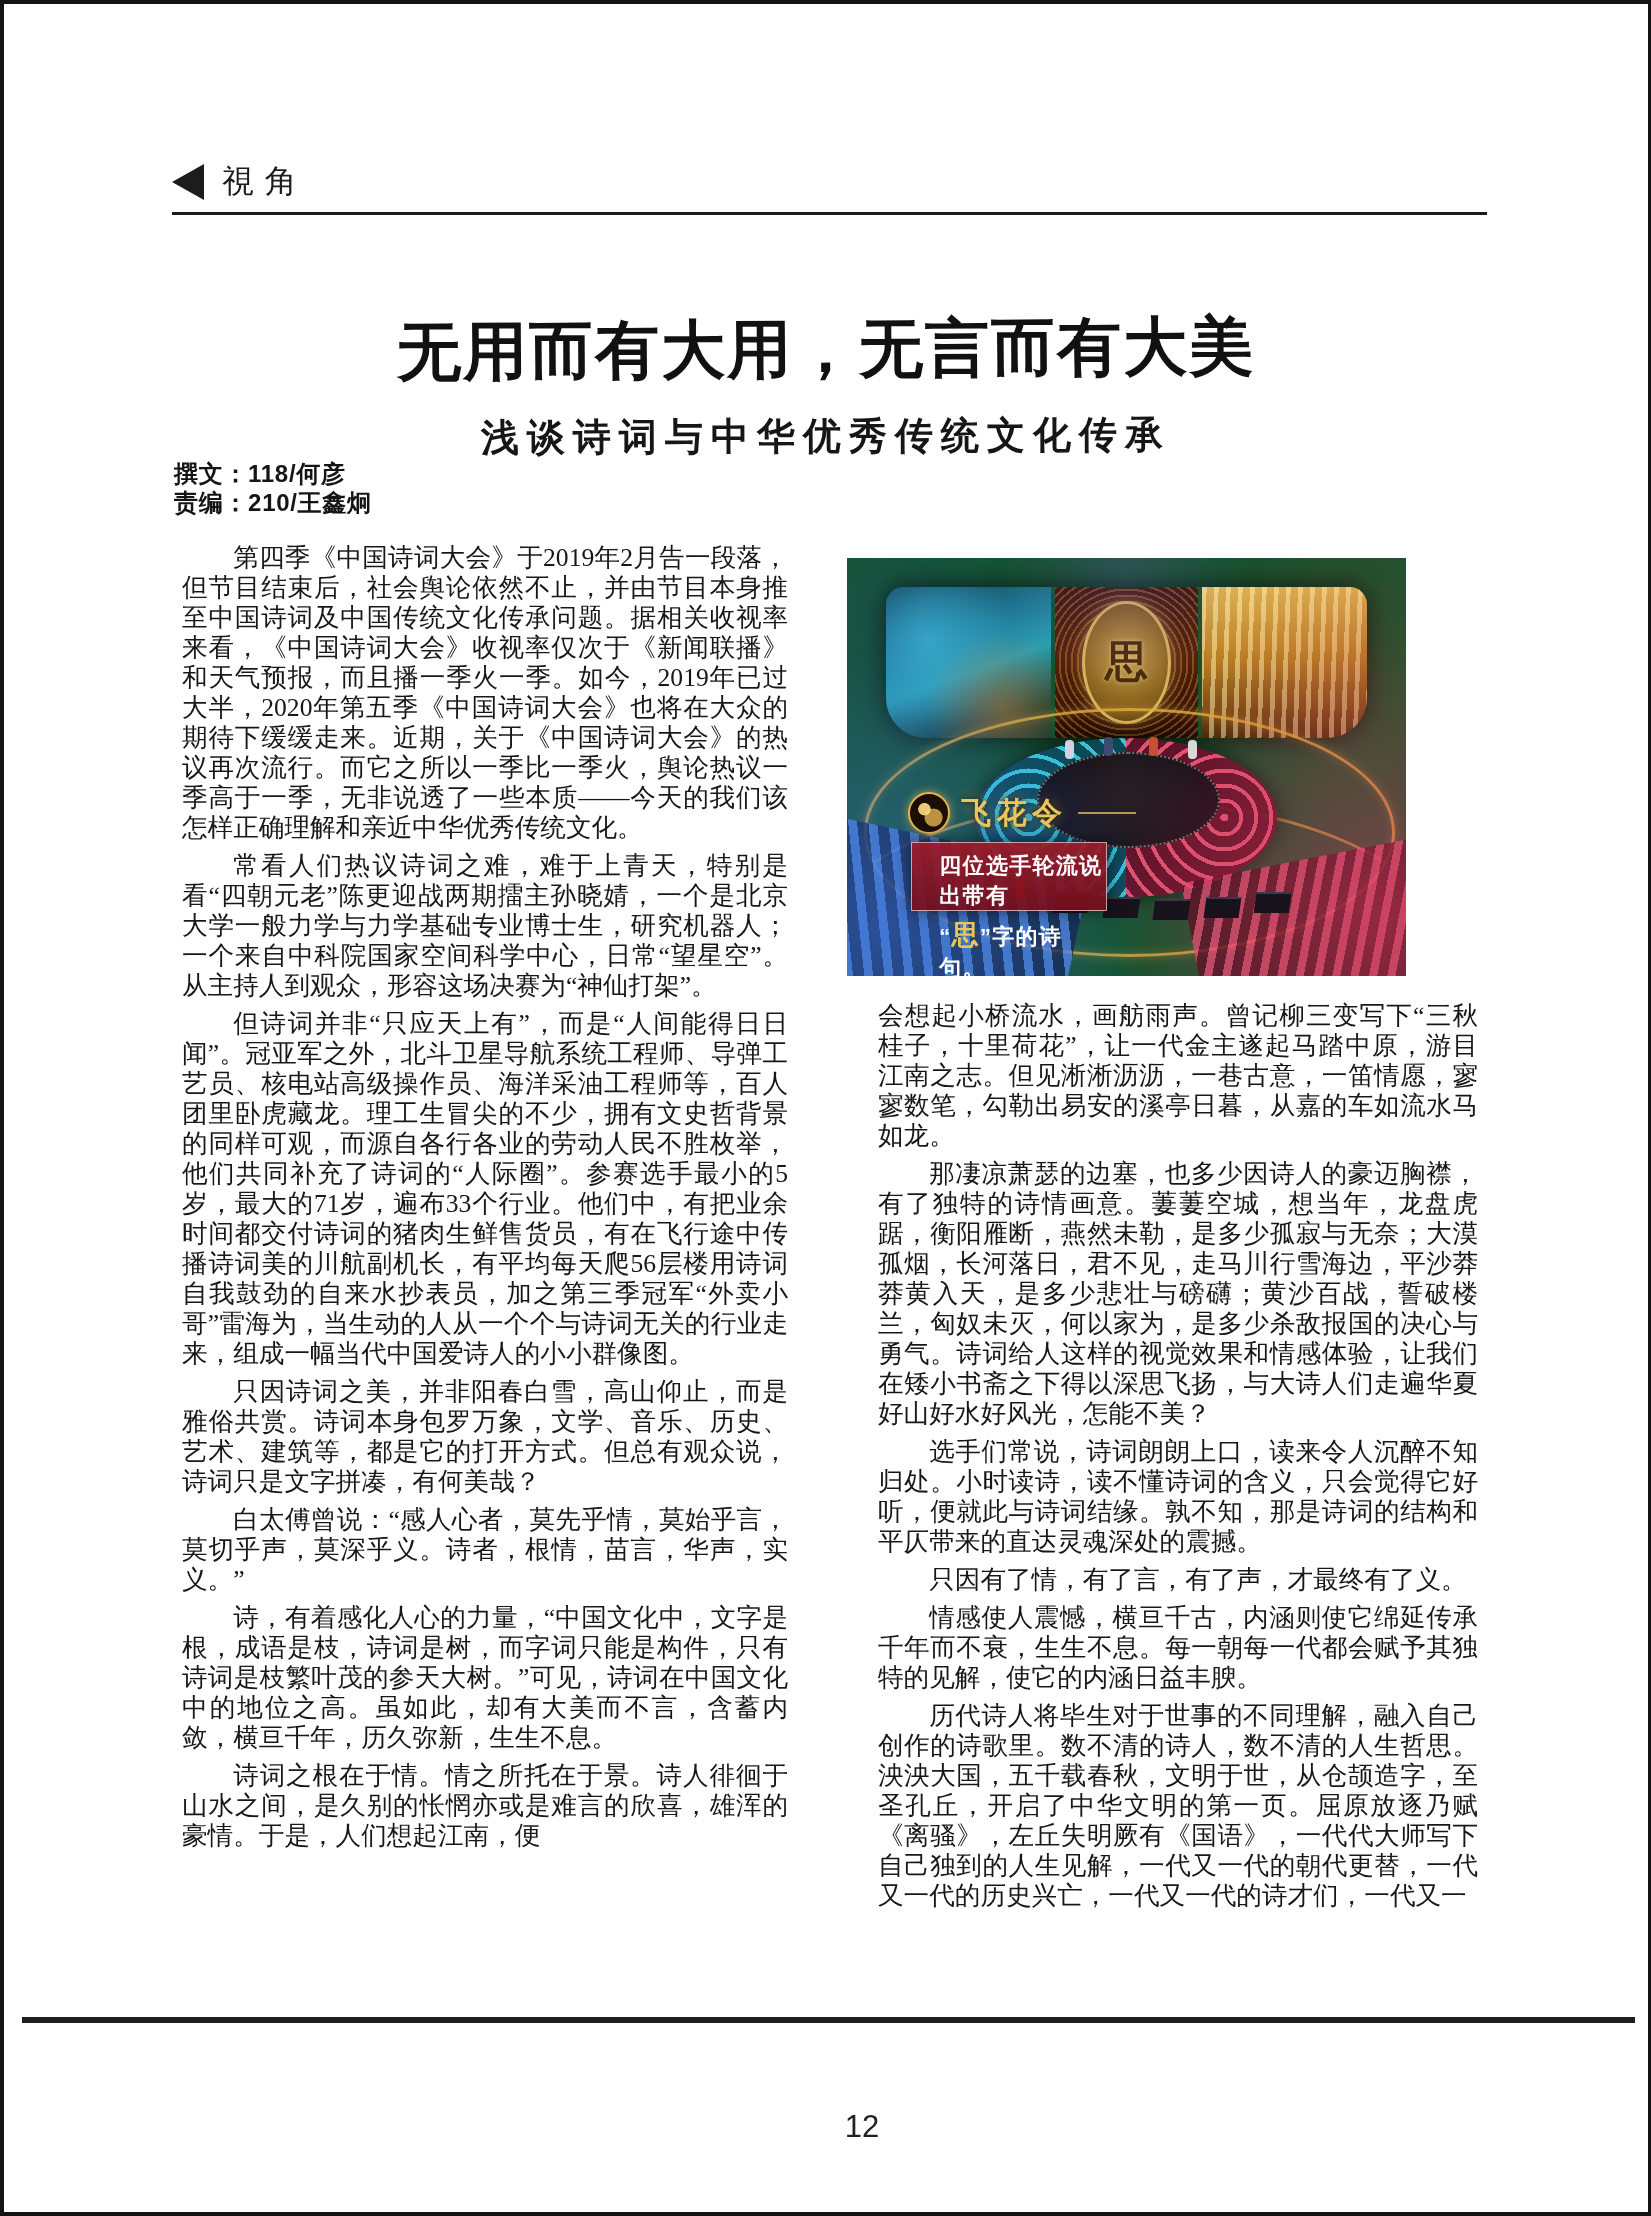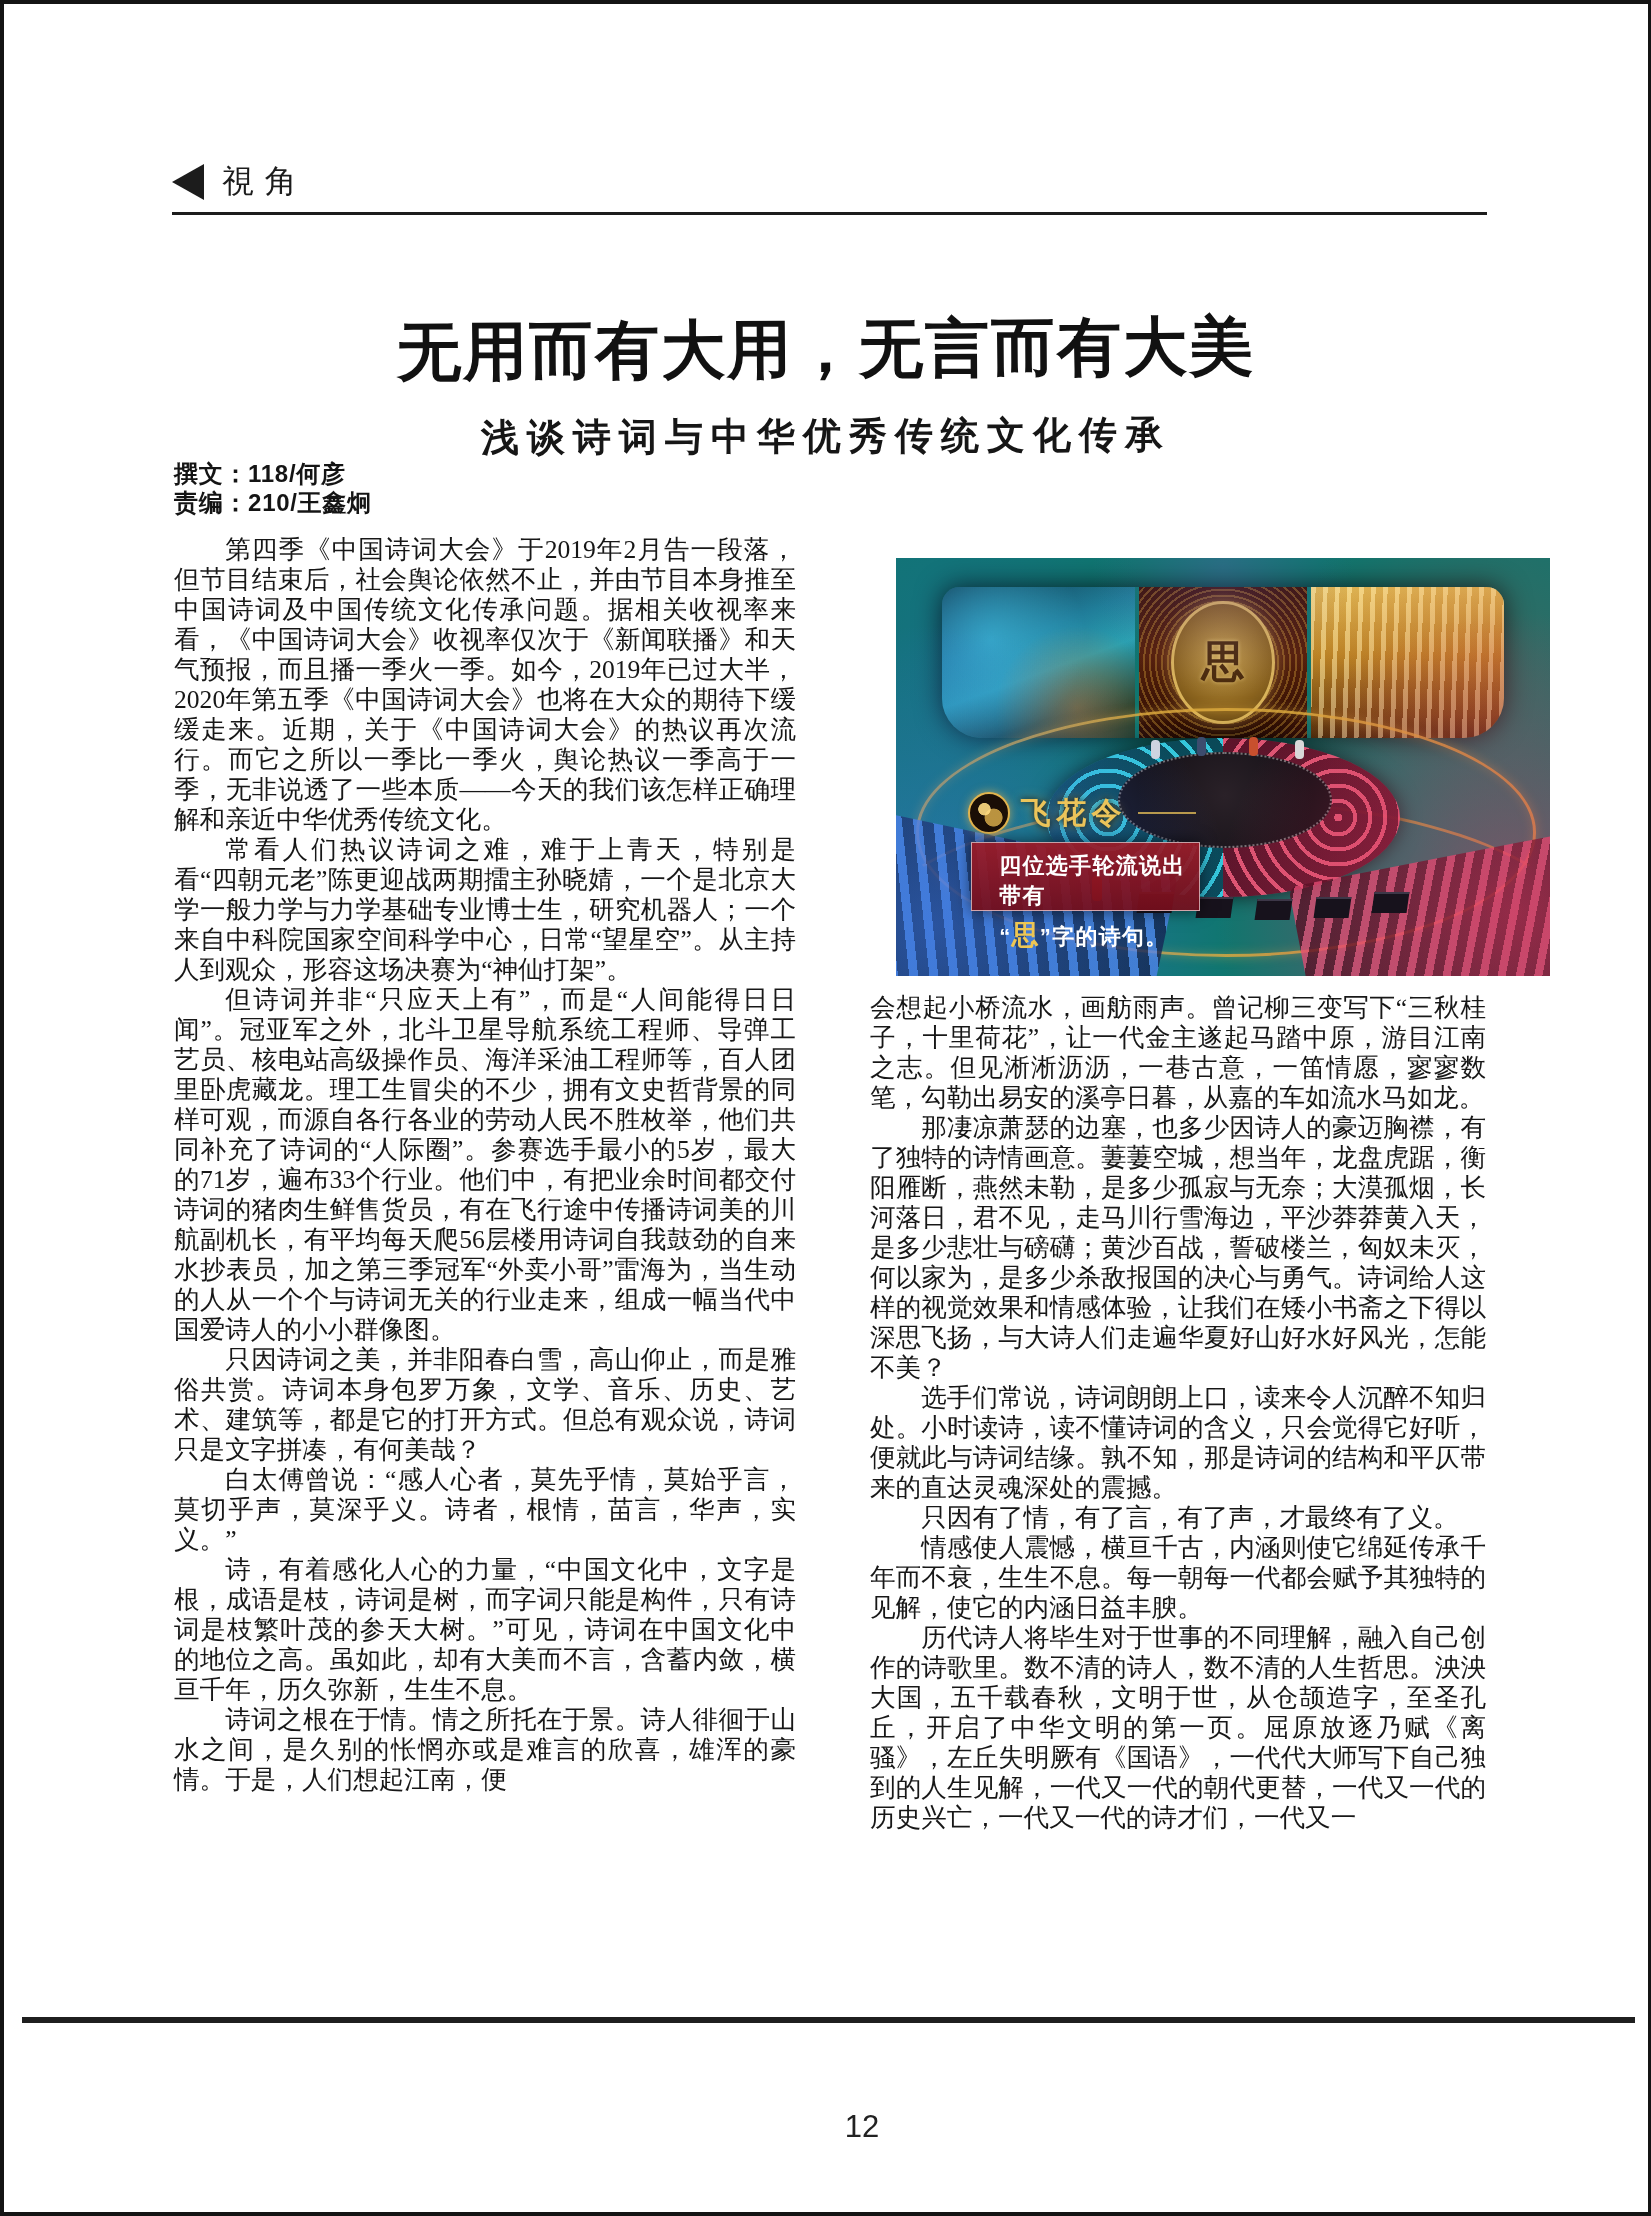--- a/index.html
+++ b/index.html
@@ -53,30 +53,30 @@
   .byline {
     position: absolute; left: 170px; top: 455px;
     font-family: "Liberation Sans", "DejaVu Sans", sans-serif;
     font-size: 24px; line-height: 29px; font-weight: 600; color: #141414;
     letter-spacing: 0.7px;
   }
 
   
   .col { position: absolute; width: 622px; font-size: 25.6px; line-height: 30px;
          text-align: justify; text-justify: inter-character; color: #171717; }
-  .col p { margin: 0; text-indent: 2em; }
+  .col p { margin: 8px; text-indent: 2em; }
   .col p.no-indent { text-indent: 0; }
   .col-left  { left: 170px;  top: 531px; }
   .col-right { left: 866px; top: 989px; width: 616px; }
 
   
   .photo {
-    position: absolute; left: 892px; top: 554px;
-    width: 654px; height: 418px;
-    background: #0f766e; overflow: hidden;
+    position: absolute; left: 843px; top: 554px;
+    width: 559px; height: 418px;
+    background: #14532d; overflow: hidden;
   }
   .photo::before {
     content: ""; position: absolute; inset: 0;
     background:
       radial-gradient(circle at 6% 88%, rgba(64,116,228,0.55), transparent 42%),
       radial-gradient(circle at 95% 85%, rgba(224,54,96,0.55), transparent 42%),
       radial-gradient(circle at 92% 25%, rgba(190,60,60,0.22), transparent 30%),
       radial-gradient(circle at 8% 20%, rgba(50,90,210,0.18), transparent 30%),
       radial-gradient(circle at 50% 2%, rgba(120,90,200,0.25), transparent 25%);
     z-index: 5; pointer-events: none;

